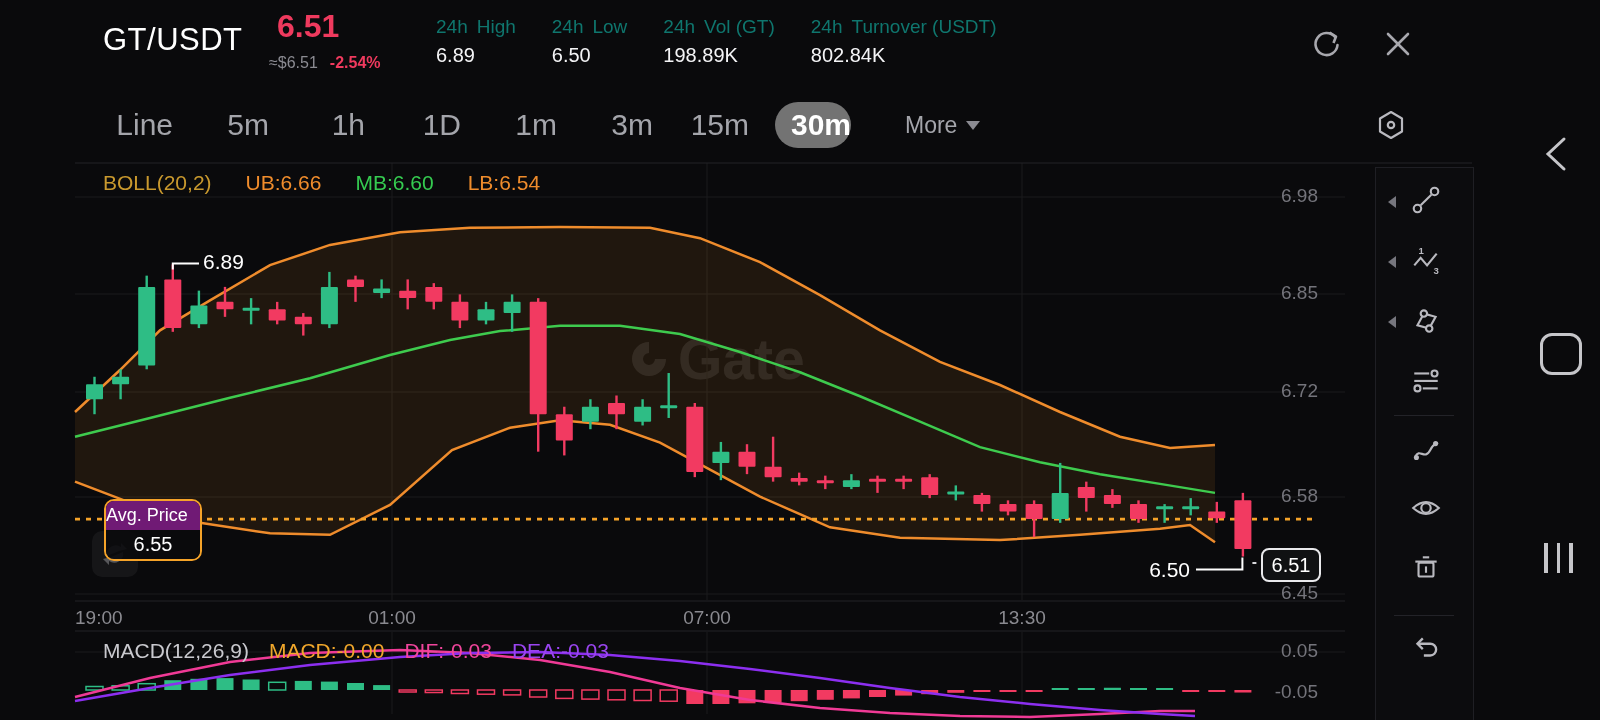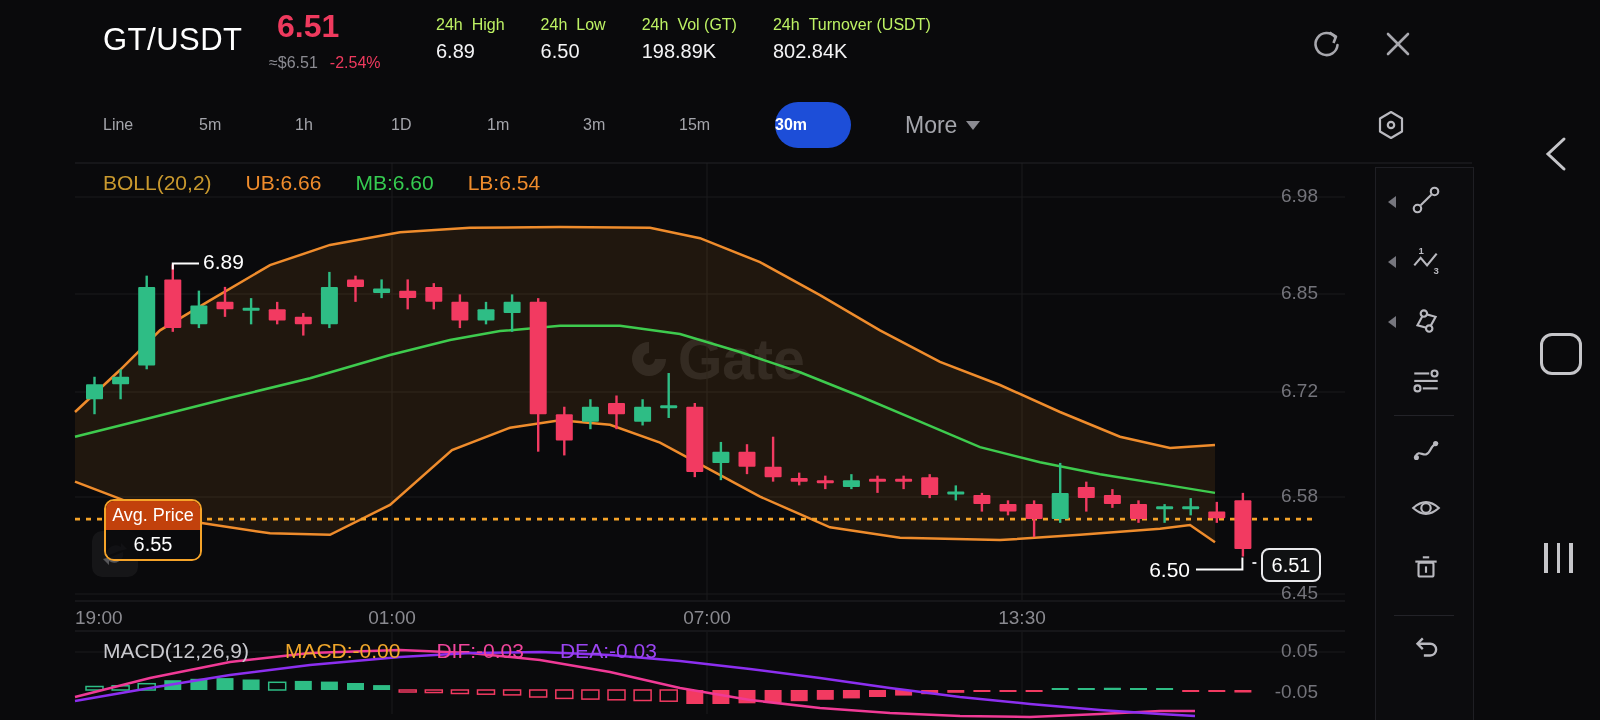--- a/index.html
+++ b/index.html
@@ -5,48 +5,48 @@
   html,body{margin:0;padding:0}
   body{width:1600px;height:720px;background:#0a0a0c;font-family:"Liberation Sans",sans-serif;
        color:#eee;overflow:hidden;position:relative}
   .abs{position:absolute}
   
   .pair{left:103px;top:22px;font-size:31px;font-weight:normal;color:#fff;letter-spacing:.5px}
   .last-price{left:277px;top:8px;font-size:32px;font-weight:bold}
   .sub-row{left:269px;top:54px;font-size:16px;display:flex;gap:12px}
   .fiat{color:#8b8b92}
   .stats{left:436px;top:16px;display:flex;gap:36px}
-  .stat-lbl{font-size:16px;color:#bef264}
+  .stat-lbl{font-size:19px;color:#0f766e}
   .stat-lbl .period{margin-right:9px}
   .stat-val{font-size:20px;color:#f4f4f6;margin-top:6px}
   .icon-btn{cursor:pointer}
   
   .tabs{left:103px;top:100px;display:flex;gap:26px;align-items:center;height:50px}
-  .tab{width:70px;text-align:left;font-size:16px;color:#a4a5ab;cursor:pointer}
-  .tab.active{background:#1d4ed8;color:#fff;font-weight:bold;border-radius:23px;
+  .tab{width:70px;text-align:right;font-size:30px;color:#a4a5ab;cursor:pointer}
+  .tab.active{background:#737373;color:#fff;font-weight:bold;border-radius:23px;
               height:46px;line-height:46px;width:76px}
   .more{margin-left:28px;display:flex;align-items:center;gap:9px;color:#a4a5ab;font-size:23px;cursor:pointer}
   .caret{width:0;height:0;border-left:7px solid transparent;border-right:7px solid transparent;
          border-top:9px solid #8b8b92}
   
   .boll-legend{left:103px;top:171px;display:flex;gap:34px;font-size:21px;z-index:3}
-  .macd-legend{left:103px;top:639px;display:flex;gap:36px;font-size:21px;z-index:3}
+  .macd-legend{left:103px;top:639px;display:flex;gap:20px;font-size:21px;z-index:3}
   .ytick{width:78px;text-align:right;font-size:19px;color:#74747b;z-index:2}
   .xtick{font-size:19px;color:#8a8a90;z-index:2}
   .watermark{left:626px;top:326px;display:flex;align-items:center;gap:6px;z-index:0;opacity:.09}
   .watermark span{font-size:57px;font-weight:bold;color:#fff}
   #chart-svg{left:0;top:0;z-index:1}
   .high-note{left:203px;top:250px;font-size:21px;color:#fff;z-index:2}
   .low-note{left:1128px;top:558px;width:62px;text-align:right;font-size:21px;color:#fff;z-index:2}
   .price-tag{left:1261px;top:548px;width:56px;height:30px;border:2px solid #e9e9ec;border-radius:8px;
              background:#101113;color:#fff;font-size:20px;display:flex;align-items:center;
              justify-content:center;z-index:3}
   .avg-tip{left:104px;top:499px;width:94px;border:2px solid #f5a329;border-radius:10px;
            overflow:hidden;z-index:3}
-  .avg-tip .t{background:#c2410c;color:#fff;font-size:18px;text-align:center;padding:4px 0}
+  .avg-tip .t{background:#701a75;color:#fff;font-size:18px;text-align:left;padding:4px 0}
   .avg-tip .v{background:rgba(10,10,12,.9);color:#fff;font-size:20px;text-align:center;padding:3px 0}
   .rotate-btn{left:92px;top:531px;width:46px;height:46px;border-radius:10px;
               background:rgba(255,255,255,.05);z-index:2;display:flex;align-items:center;justify-content:center}
   
   .panel{left:1375px;top:167px;width:97px;height:553px;border:1px solid #1f1f24;border-bottom:none;
          background:#0c0c0e;z-index:2}
   .tool{position:absolute;left:0;width:97px;height:44px;cursor:pointer}
   .tool svg{position:absolute;left:34px;top:6px}
   .tri{position:absolute;left:12px;top:18px;width:0;height:0;border-top:6px solid transparent;
        border-bottom:6px solid transparent;border-right:8px solid #76767d}
@@ -226,21 +226,21 @@
     <rect x="1208.3" y="690" width="17" height="2" fill="#f23a61"></rect>
     <rect x="1234.4" y="690" width="17" height="2.52" fill="#f23a61"></rect>
     <polyline points="75,697 150,678 230,662 310,653 400,650 470,653 540,660 610,672 680,688 750,700 820,708 890,713 960,716 1030,717 1100,714 1160,711 1195,711" fill="none" stroke="#f03a96" stroke-width="2.5"></polyline>
     <polyline points="75,701 150,688 230,675 310,665 400,657 470,653 540,652 610,655 680,661 750,669 820,678 890,688 960,697 1030,704 1100,710 1160,714 1195,716" fill="none" stroke="#8c2ff0" stroke-width="2.5"></polyline>
   </svg>
 
 <div class="abs pair">GT/USDT</div>
 <div class="abs last-price" style="color: rgb(239, 58, 94);">6.51</div>
 <div class="abs sub-row">
   <span class="fiat">≈$6.51</span>
-  <span class="chg" style="color: rgb(239, 58, 94);">-2.54%</span>
+  <span class="chg" style="color: rgb(239, 58, 94); font-weight: bold;">-2.54%</span>
 </div>
 <div class="abs stats">
   <div class="stat">
     <div class="stat-lbl"><span class="period">24h</span><span>High</span></div>
     <div class="stat-val">6.89</div>
   </div>
   <div class="stat">
     <div class="stat-lbl"><span class="period">24h</span><span>Low</span></div>
     <div class="stat-val">6.50</div>
   </div>

